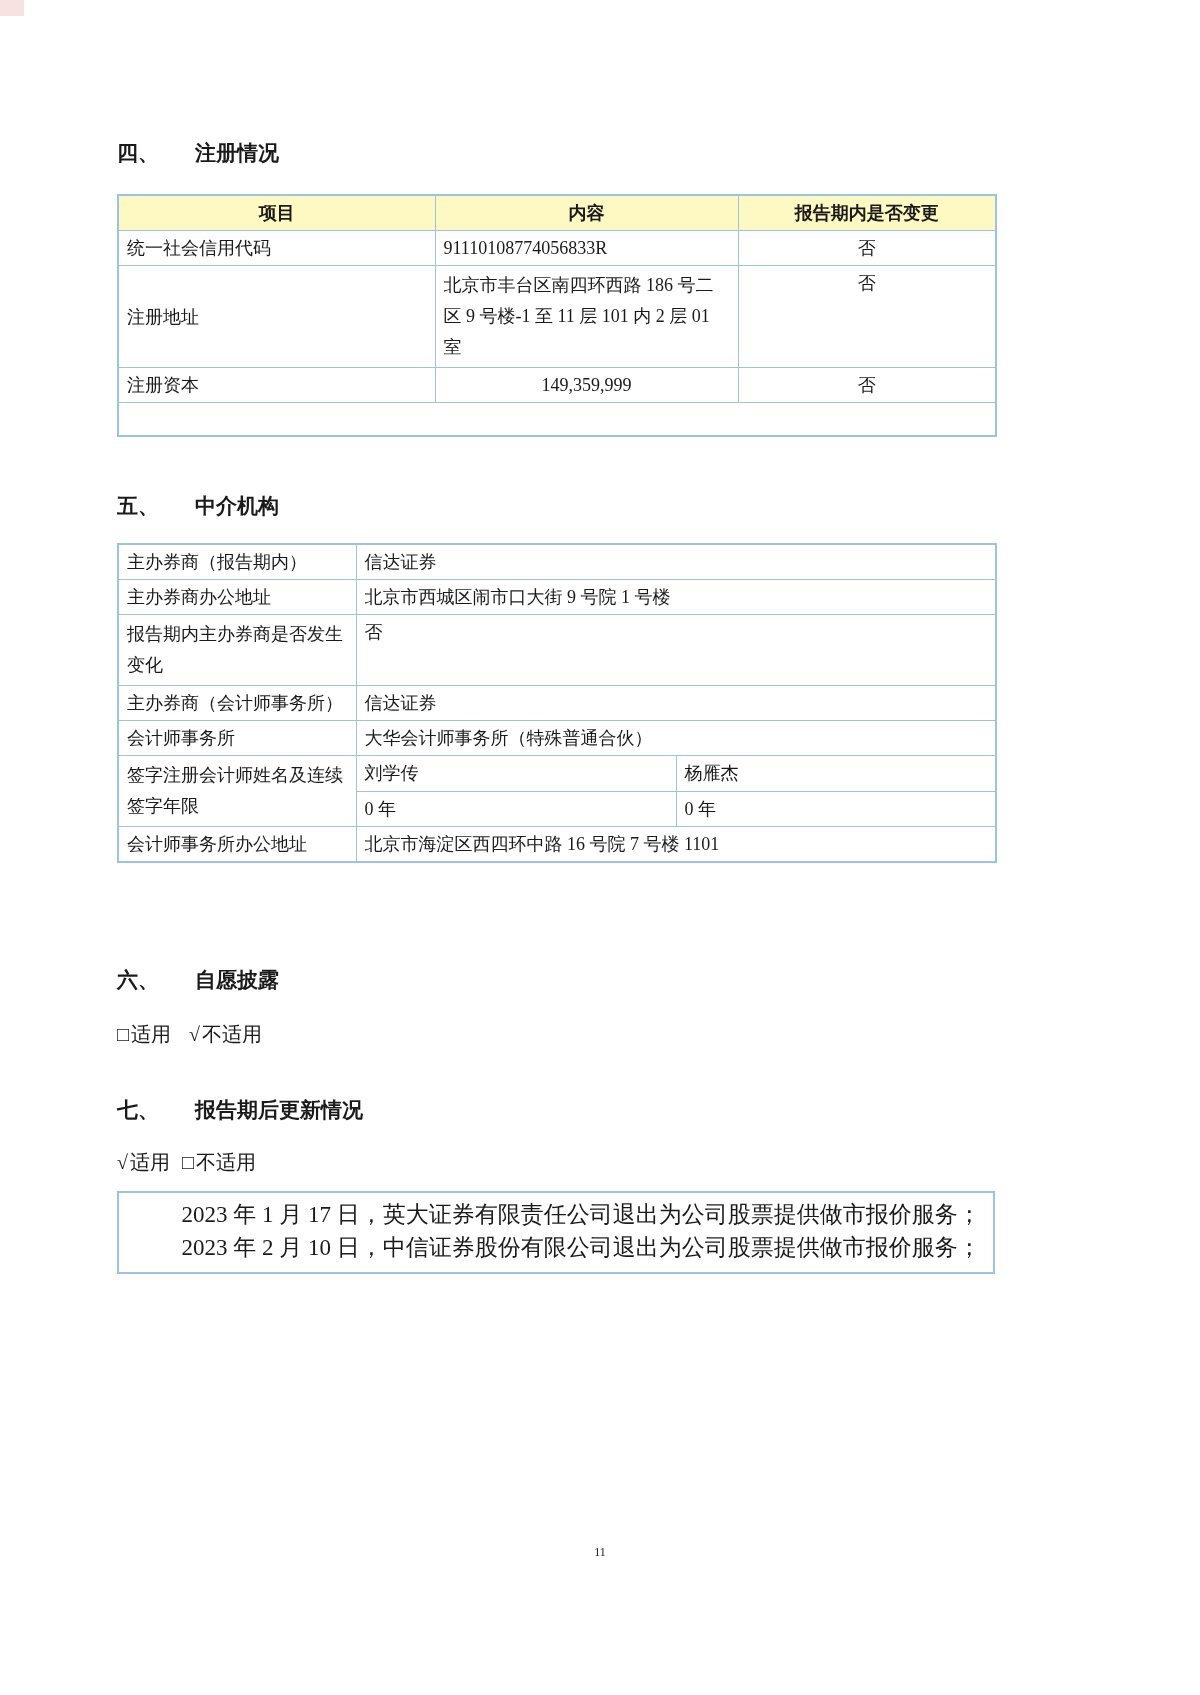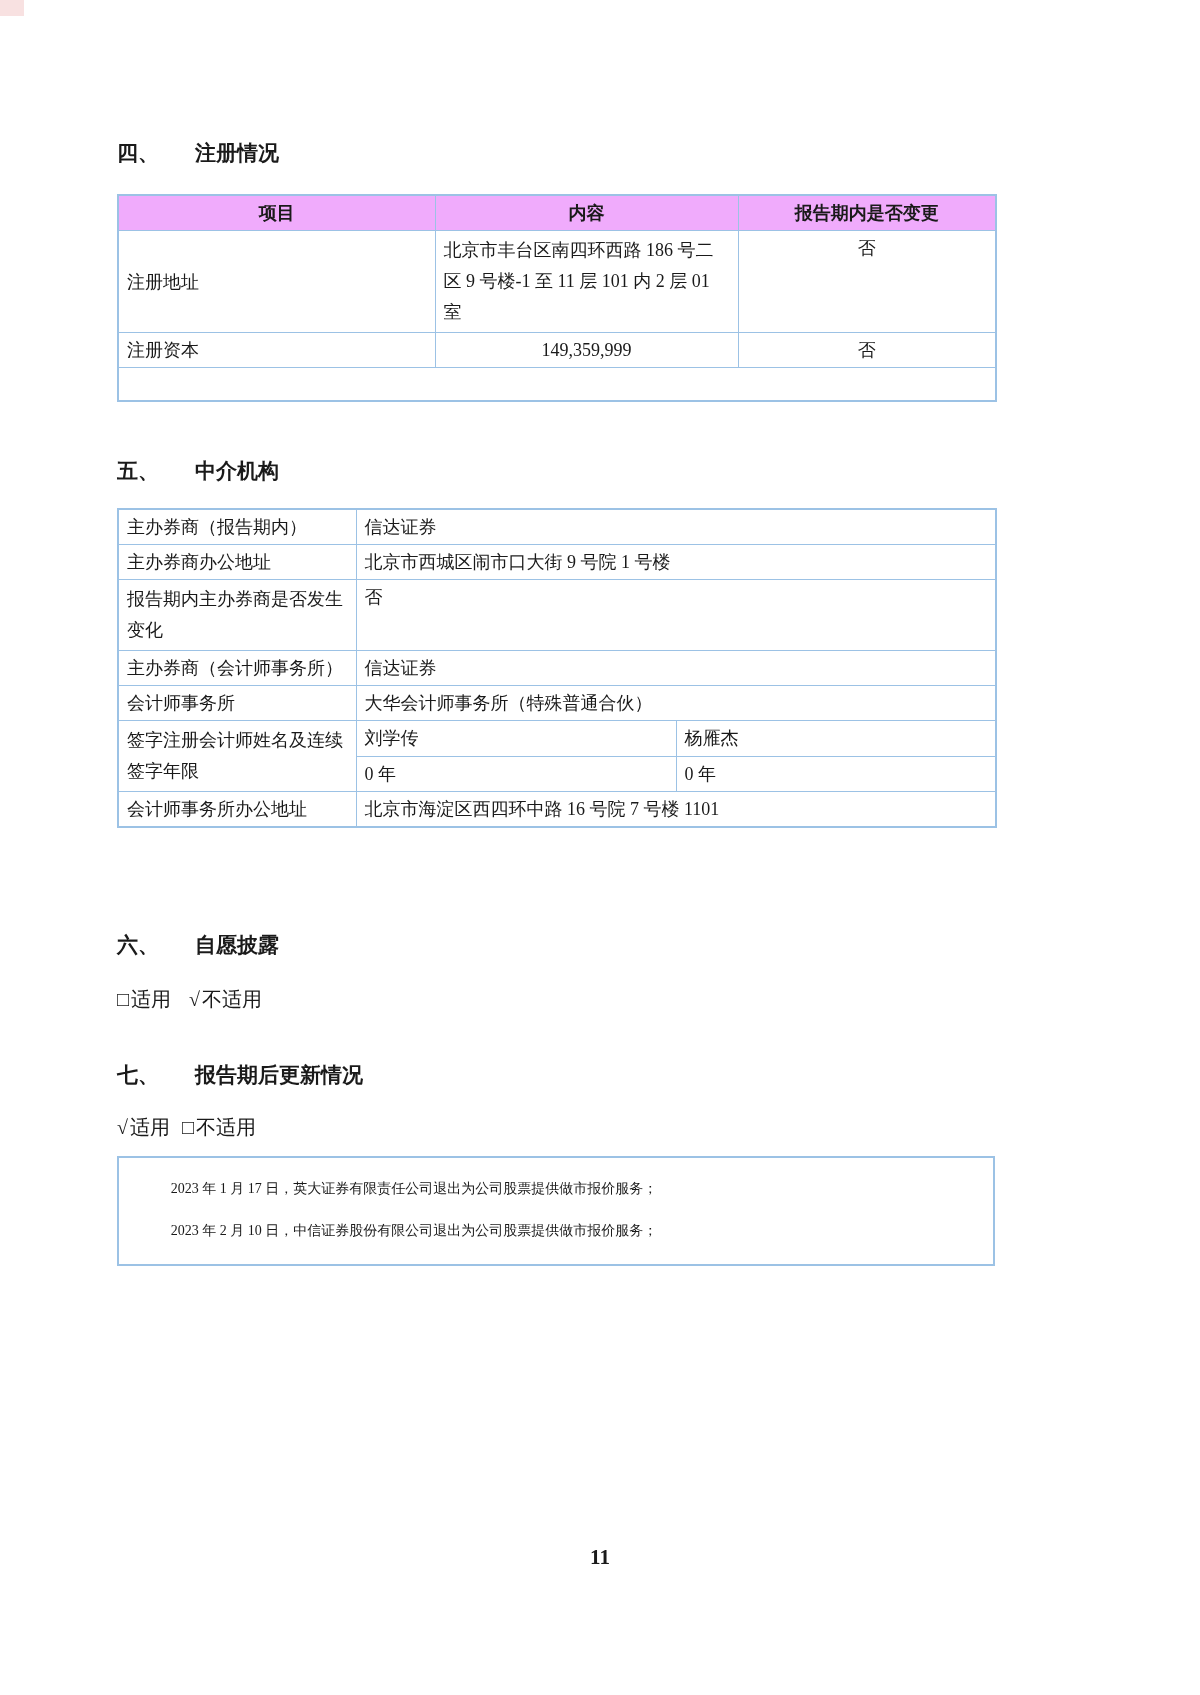--- a/index.html
+++ b/index.html
@@ -37,21 +37,21 @@
   .tbl-reg{margin-top:28px;}
   .tbl-mid{margin-top:24px;padding-left:24px;}
   th,td{
     border:1px solid #9cc2e5;
     font-size:18px;
     padding:2px 8px;
     vertical-align:middle;
     overflow:hidden;
   }
   th{
-    background:#f0abfc;
+    background:#fef9c3;
     font-weight:600;
     text-align:center;
     height:30px;
   }
   td{height:29px;line-height:30px;}
   .c-changed{text-align:center;}
   .c-right{text-align:center;}
   .c-multiline{line-height:31px;padding-top:4px;padding-bottom:4px;}
   .row-tall td{height:92px;margin-left:48px;}
   .row-2line td{height:58px;}
@@ -66,31 +66,30 @@
   .mark{font-size:20px;}
 
   .update-box{
     box-sizing:border-box;
     margin-left:117px;margin-top:16px;
     width:878px;
     border:2px solid #9cc2e5;
     padding:5px 12px 8px 12px;
   }
   .update-box p{
-    margin:9px;
-    font-size:14px;line-height:33px;
+    margin:0;
+    font-size:23px;line-height:33px;
     text-indent:2.2em;
   }
   .page-number{
     position:absolute;
     left:0;right:0;
     top:1545px;
     text-align:center;
-    font-size:21px;
-    font-weight:bold;
+    font-size:12px;
   }
 </style>
 </head>
 <body>
 
 <div class="page">
 
   <div class="corner-mark"></div>
 
   <div class="section-heading h4">
@@ -103,20 +102,25 @@
         <col style="width:317px">
         <col style="width:303px">
         <col style="width:258px">
       </colgroup>
     <tbody>
         <tr>
       <th>项目</th>
       <th>内容</th>
       <th>报告期内是否变更</th>
     </tr>
+    <tr>
+      <td>统一社会信用代码</td>
+      <td>91110108774056833R</td>
+      <td class="c-changed">否</td>
+    </tr>
     <tr class="row-tall">
       <td>注册地址</td>
       <td class="c-multiline">北京市丰台区南四环西路 186 号二区 9 号楼-1 至 11 层 101 内 2 层 01 室</td>
       <td class="c-changed" style="vertical-align:top;">否</td>
     </tr>
     <tr>
       <td>注册资本</td>
       <td class="c-right">149,359,999</td>
       <td class="c-changed">否</td>
     </tr>

